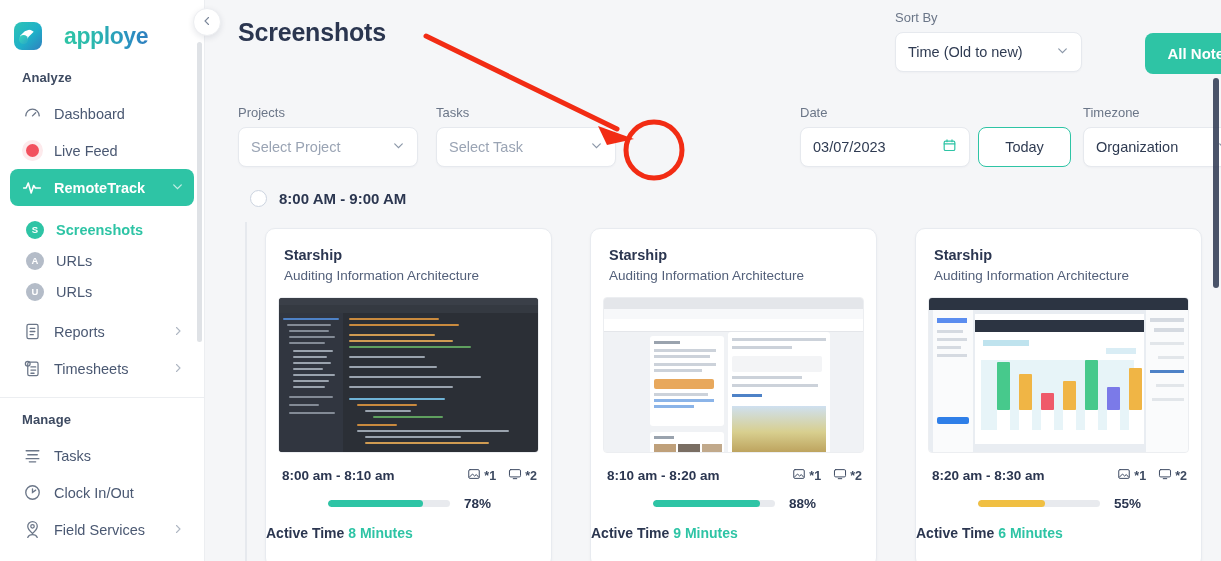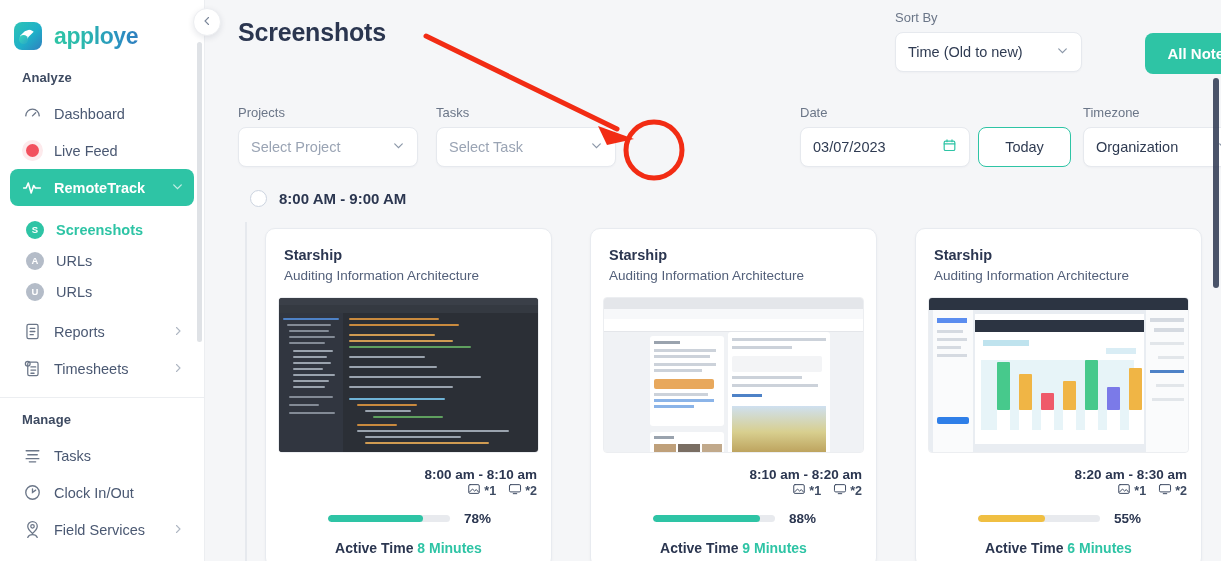--- a/index.html
+++ b/index.html
@@ -15,21 +15,21 @@
   #sidebar {
     position: absolute; left: 0; top: 0; width: 205px; height: 561px;
     background: #ffffff; border-right: 1px solid #eceef1;
     overflow: hidden;
   }
   #sidebar-scroll-track {
     position: absolute; right: 2px; top: 42px; width: 5px; height: 300px;
     background: #dfe2e6; border-radius: 3px;
   }
   .logo-row {
-    display: flex; align-items: center; gap: 12px;
+    display: flex; align-items: center; gap: 22px;
     padding: 16px 0 0 14px; height: 56px;
   }
   .logo-mark {
     width: 28px; height: 28px; border-radius: 8px;
     background: linear-gradient(135deg,#2ec4b6 0%,#1fb0c8 55%,#2f7fbf 100%);
     position: relative; overflow: hidden; flex: 0 0 auto;
   }
   .logo-mark::before {
     content:""; position:absolute; left:4px; top:7px;
     width:20px; height:14px; border-radius: 0 12px 0 12px;
@@ -139,29 +139,29 @@
     background:#fff; border:1px solid #e8ebf0; border-radius:10px;
     box-shadow:0 1px 3px rgba(20,30,60,.04);
   }
   .card-title { font-size:14.5px; font-weight:700; color:#2b3650; padding:18px 0 0 18px; }
   .card-sub { font-size:13.5px; color:#53607a; padding:5px 0 0 18px; }
   .thumb {
     margin:14px 12px 0 12px; height:156px; border-radius:4px; overflow:hidden;
     border:1px solid #eceef1; position:relative; background:#fff;
   }
   .card-time-row {
-    display:flex; align-items:flex-end; padding: 14px 14px 0 16px; font-size:13.5px; font-weight:700; color:#2b3650;flex-direction:column;
+    display:flex; align-items:center; padding: 14px 14px 0 16px; font-size:13.5px; font-weight:700; color:#2b3650;
   }
   .meta { margin-left:auto; display:flex; align-items:center; gap:12px; font-size:12.5px; color:#3d4a61; font-weight:600; }
   .meta span.gl { display:flex; align-items:center; gap:3px; }
   .prog-row { display:flex; align-items:center; padding: 12px 14px 0 62px; gap:14px; }
   .prog-track { width:122px; height:7px; border-radius:4px; background:#e8eaee; overflow:hidden; }
   .prog-fill { height:100%; border-radius:4px; }
   .prog-pct { font-size:13.5px; font-weight:700; color:#2b3650; }
-  .active-row { text-align:center; padding-top:14px; font-size:14px; font-weight:700; color:#2b3650; }
+  .active-row { text-align:left; padding-top:14px; font-size:14px; font-weight:700; color:#2b3650; }
   .active-row em { font-style:normal; color:#2ec4a5; font-weight:600; }
 
   
   .ide { position:absolute; inset:0; background:#2b2f36; }
   .ide .topbar { height:7px; background:#3a3f48; }
   .ide .tabs { height:8px; background:#343941; }
   .ide .sidepane { position:absolute; left:0; top:15px; bottom:0; width:64px; background:#313640; }
   .ide .ln { position:absolute; height:2px; border-radius:1px; }
   .browser { position:absolute; inset:0; background:#f1f3f5; }
   .browser .chrome { height:11px; background:#e4e6ea; }

